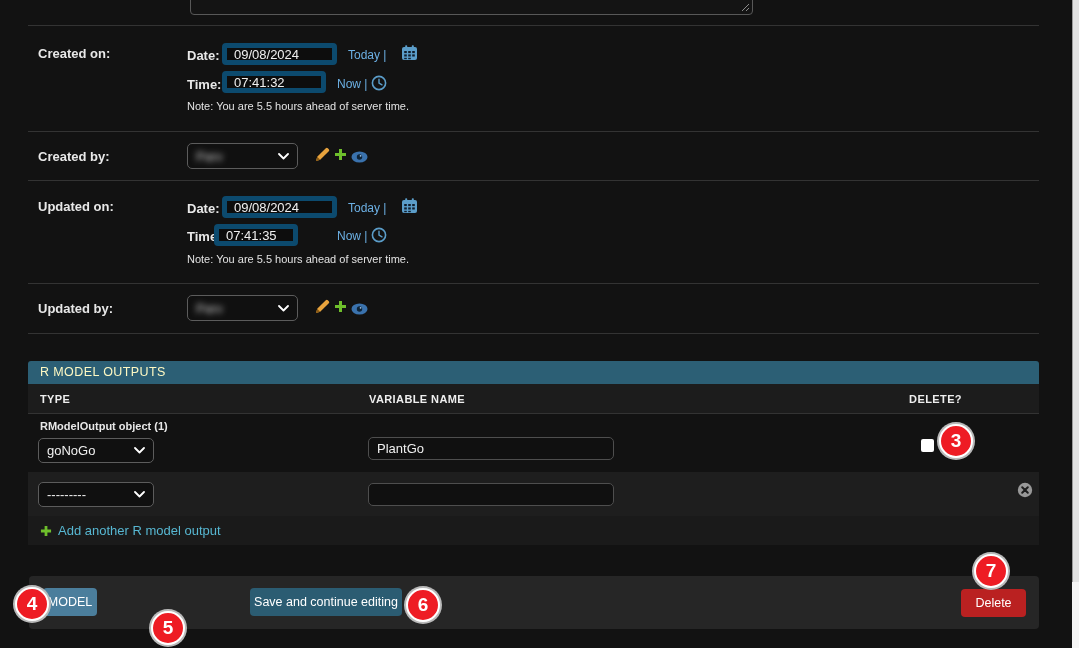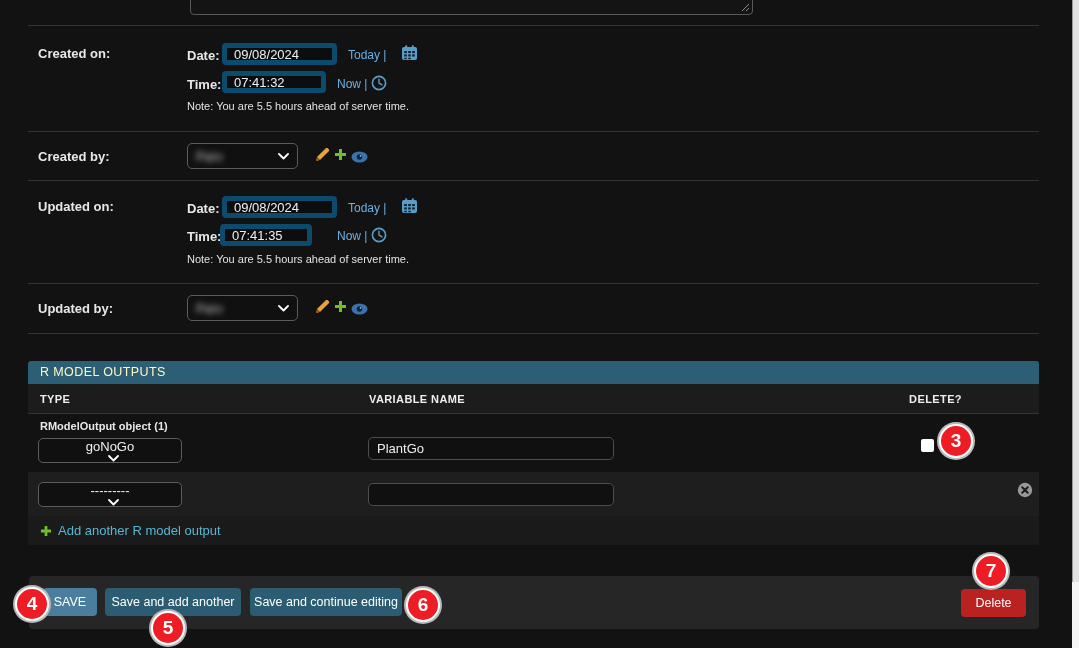--- a/index.html
+++ b/index.html
@@ -28,21 +28,21 @@
   .mod-caption{height:23px;background:#2c5f75;color:#fef9c3;font-size:12.5px;line-height:23px;
                padding-left:12px;letter-spacing:.4px;border-radius:3px 3px 0 0;}
   .mod-thead{position:absolute;top:23px;left:0;right:0;height:29px;background:#1c1c1c;
              border-bottom:1px solid #333;}
   .th{position:absolute;top:9px;font-size:11px;font-weight:bold;color:#eee;letter-spacing:.4px;}
   .mod-row1{position:absolute;top:52px;left:0;right:0;height:59px;border-bottom:1px solid #2c2c2c;}
   .mod-row2{position:absolute;top:111px;left:0;right:0;height:44px;background:#1e1e1e;
             border-bottom:1px solid #2c2c2c;}
   .mod-addrow{position:absolute;top:155px;left:0;right:0;height:29px;background:#1a1a1a;}
   .obj-label{position:absolute;left:12px;top:7px;font-size:11px;font-weight:bold;color:#e8e8e8;}
-  .row-select{width:144px;height:25px;flex-direction:column;}
+  .row-select{width:116px;height:25px;}
   .row-input{position:absolute;width:246px;height:23px;box-sizing:border-box;background:#101010;
              border:1px solid #4e4e4e;border-radius:5px;color:#f0f0f0;font-size:13px;
              padding:0 8px;font-family:inherit;}
   .checkbox{position:absolute;left:893px;top:26px;width:13px;height:13px;background:#fff;
             border-radius:2px;cursor:pointer;}
   .add-link{position:absolute;left:12px;top:7px;display:flex;align-items:center;gap:6px;
             font-size:13px;color:#57b7d2;cursor:pointer;text-decoration:none;}
   
   .footer{position:absolute;left:29px;top:576px;width:1010px;height:53px;background:#262626;
           border-radius:4px;}
@@ -150,21 +150,21 @@
           <rect x="11.2" y="6" width="2.6" height="2.1"></rect>
           <rect x="3.2" y="9.4" width="2.6" height="2.1"></rect>
           <rect x="7.2" y="9.4" width="2.6" height="2.1"></rect>
           <rect x="11.2" y="9.4" width="2.6" height="2.1"></rect>
           <rect x="3.2" y="12.8" width="2.6" height="1.4"></rect>
           <rect x="7.2" y="12.8" width="2.6" height="1.4"></rect>
         </g>
       </svg>
   </span>
   <div class="sub-label" style="left:187px;top:229px">Time:</div>
-  <input class="dt-input" style="left: 220px; top: 224px; width: 92px;" value="07:41:35">
+  <input class="dt-input" style="left: 214px; top: 224px; width: 84px;" value="07:41:35">
   <a class="link" style="left:337px;top:229px">Now |</a>
   <span class="icon" style="left:371px;top:227px">
     <svg width="16" height="16" viewBox="0 0 16 16">
         <circle cx="8" cy="8" r="6.6" fill="none" stroke="#5b9dc9" stroke-width="1.6"></circle>
         <path d="M8 4.2V8l3 1.8" fill="none" stroke="#5b9dc9" stroke-width="1.4" stroke-linecap="round"></path>
       </svg>
   </span>
   <div class="note" style="left:187px;top:253px">Note: You are 5.5 hours ahead of server time.</div>
   <div class="hr" style="top:283px"></div>
 
@@ -235,22 +235,21 @@
       <a class="add-link">
         <span class="static icon" style="position:static"><svg width="12" height="12" viewBox="0 0 13 13">
               <path d="M5 1h3v4h4v3H8v4H5V8H1V5h4z" fill="#6ebf2b"></path>
             </svg></span>
         <span>Add another R model output</span>
       </a>
     </div>
   </div>
 
   <div class="footer">
-    <button class="btn btn-save">SAVE</button>
-    <button class="btn btn-save-add">Save and add another</button>
+    <button class="btn btn-save">MODEL</button>
     <button class="btn btn-save-cont">Save and continue editing</button>
     <button class="btn btn-delete">Delete</button>
   </div>
 
   <div class="badge" style="left:939px;top:424px">3</div>
   <div class="badge" style="left:15px;top:587px">4</div>
   <div class="badge" style="left:151px;top:611px">5</div>
   <div class="badge" style="left:406px;top:588px">6</div>
   <div class="badge" style="left:974px;top:554px">7</div>
 

